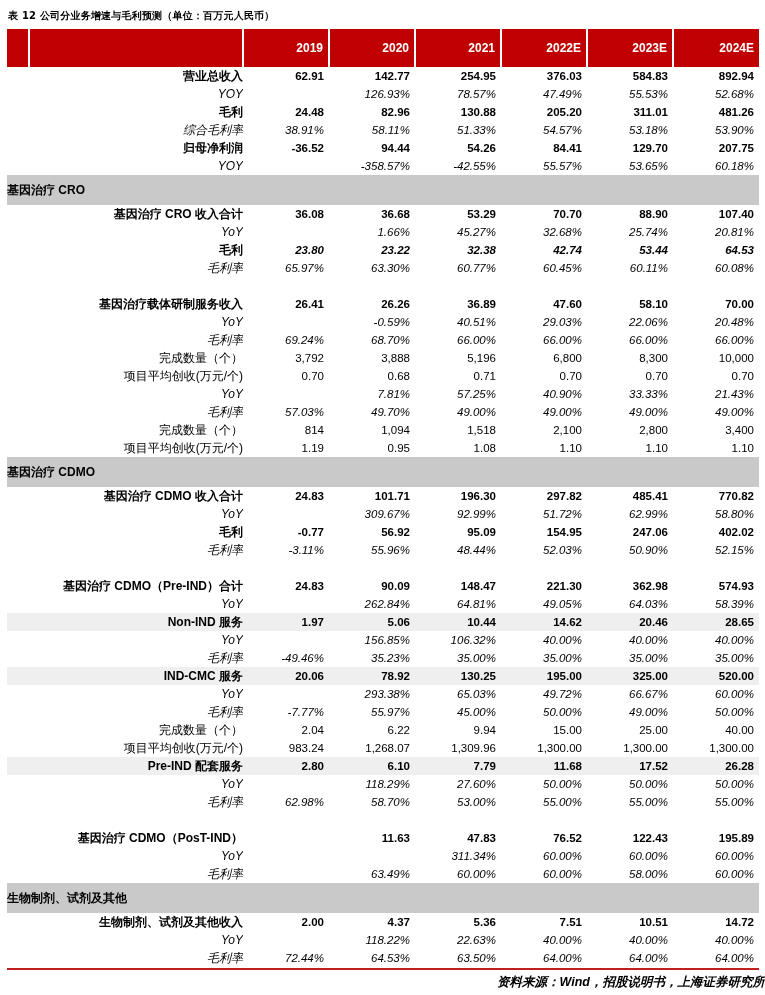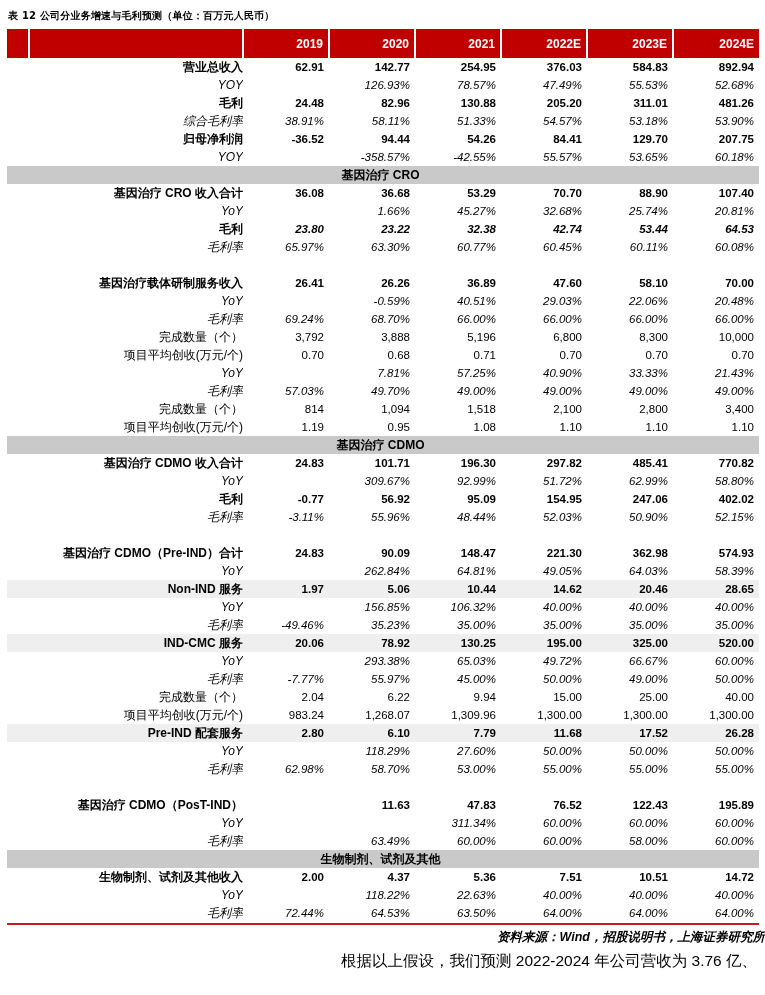--- a/index.html
+++ b/index.html
@@ -23,21 +23,21 @@
   table.fin{
     border-collapse:collapse;table-layout:fixed;
     width:752px;margin-left:7px;
   }
   table.fin col.c-a{width:22px;}
   table.fin col.c-b{width:214px;}
   table.fin col.c-y{width:86px;}
   thead th{
     background:var(--header-bg);color:#fff;
     font-size:12px;font-weight:bold;text-align:right;
-    height:29px;padding:0 5px 0 0;
+    height:38px;padding:0 5px 0 0;
     border-left:2px solid #fff;
     margin-top:17px;
   }
   thead th.first{border-left:none;}
   tbody td{
     font-size:11.5px;height:18px;line-height:18px;
     padding:0 5px 0 0;text-align:right;white-space:nowrap;
     overflow:hidden;
   }
   tbody td.lbl{
@@ -47,22 +47,22 @@
   .i1{padding-left:24px;}
   .i2{padding-left:36px;}
   .i3{padding-left:48px;}
   tr.r-head td{font-weight:bold;}
   tr.r-headitalic td.lbl{font-weight:bold;}
   tr.r-headitalic td.val{font-weight:bold;font-style:italic;}
   tr.r-italic td{font-style:italic;}
   tr.r-subhead td{font-weight:bold;}
   tr.r-subhead{background:var(--subrow-bg);padding-left:36px;}
   tr.sec td{
-    background:var(--section-bg);text-align:center;
-    font-weight:bold;font-size:12px;height:18px;line-height:18px;
+    background:var(--section-bg);text-align:left;
+    font-weight:bold;font-size:12px;height:30px;line-height:18px;
   }
   tr.blankrow td{height:18px;}
   .bottom-rule{
     width:752px;margin:1px 0 0 7px;
     border-top:2.5px solid var(--rule-red);
   }
   .source-line{
     font-size:12.5px;font-weight:bold;font-style:italic;
     padding:4px 0 0 8px;line-height:16px;text-align:right;
   }

